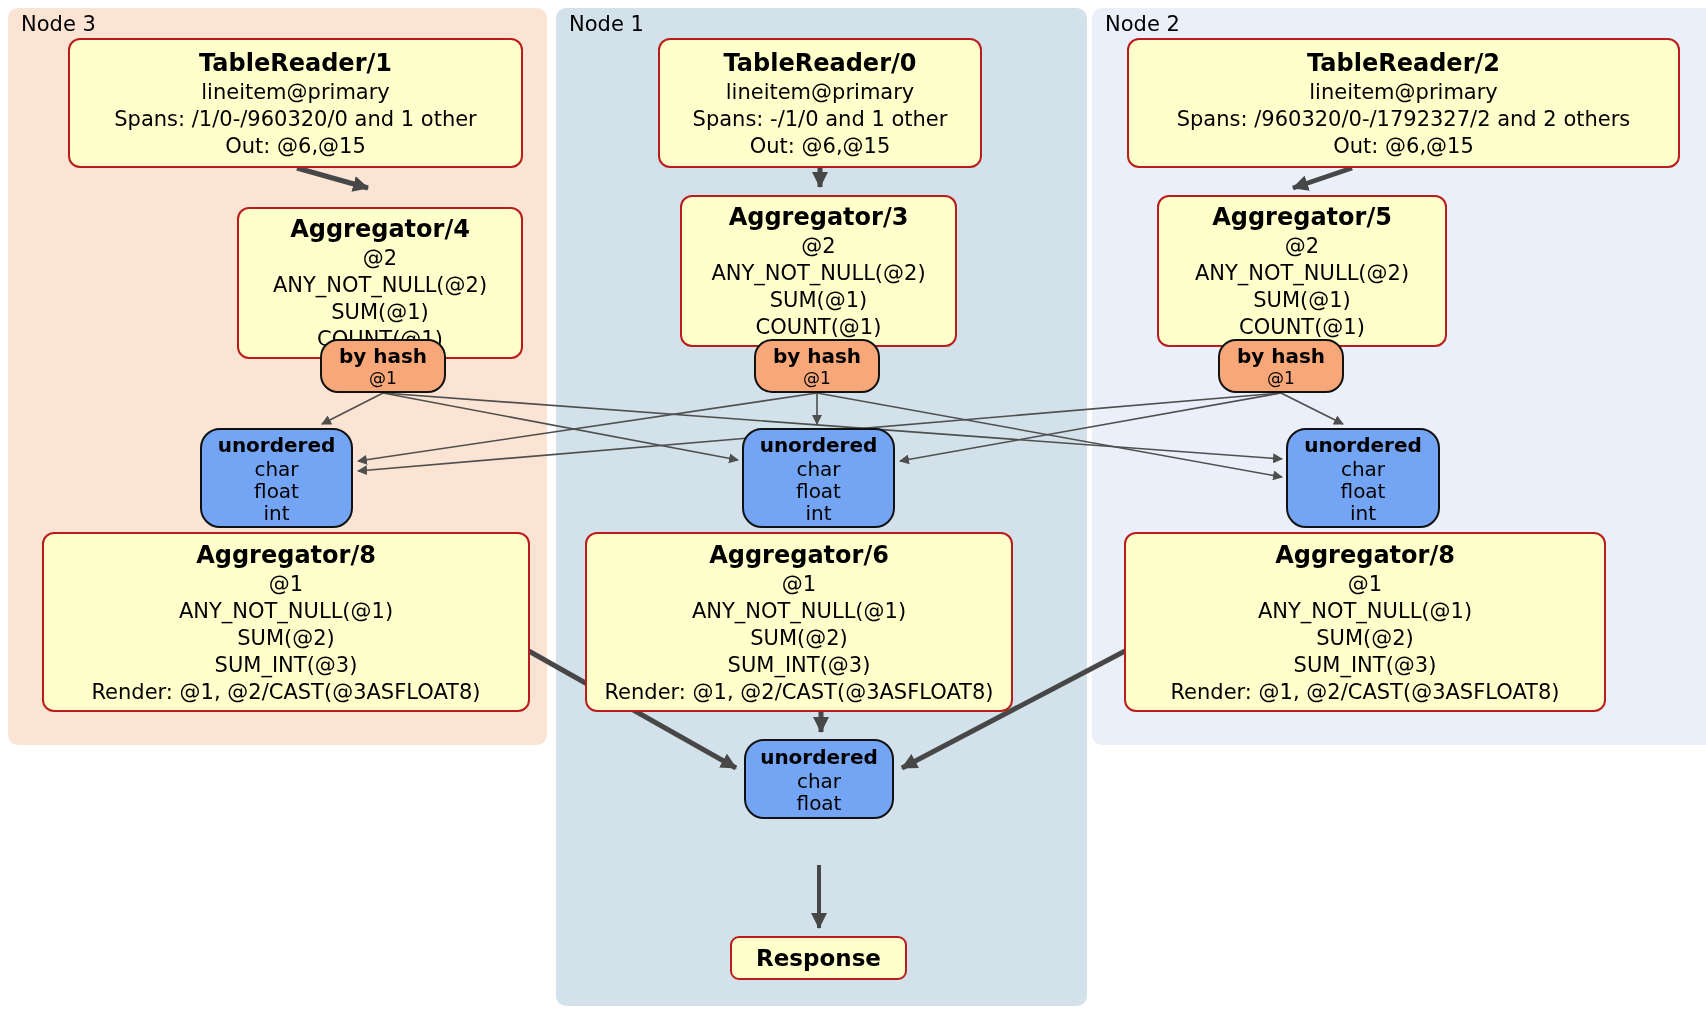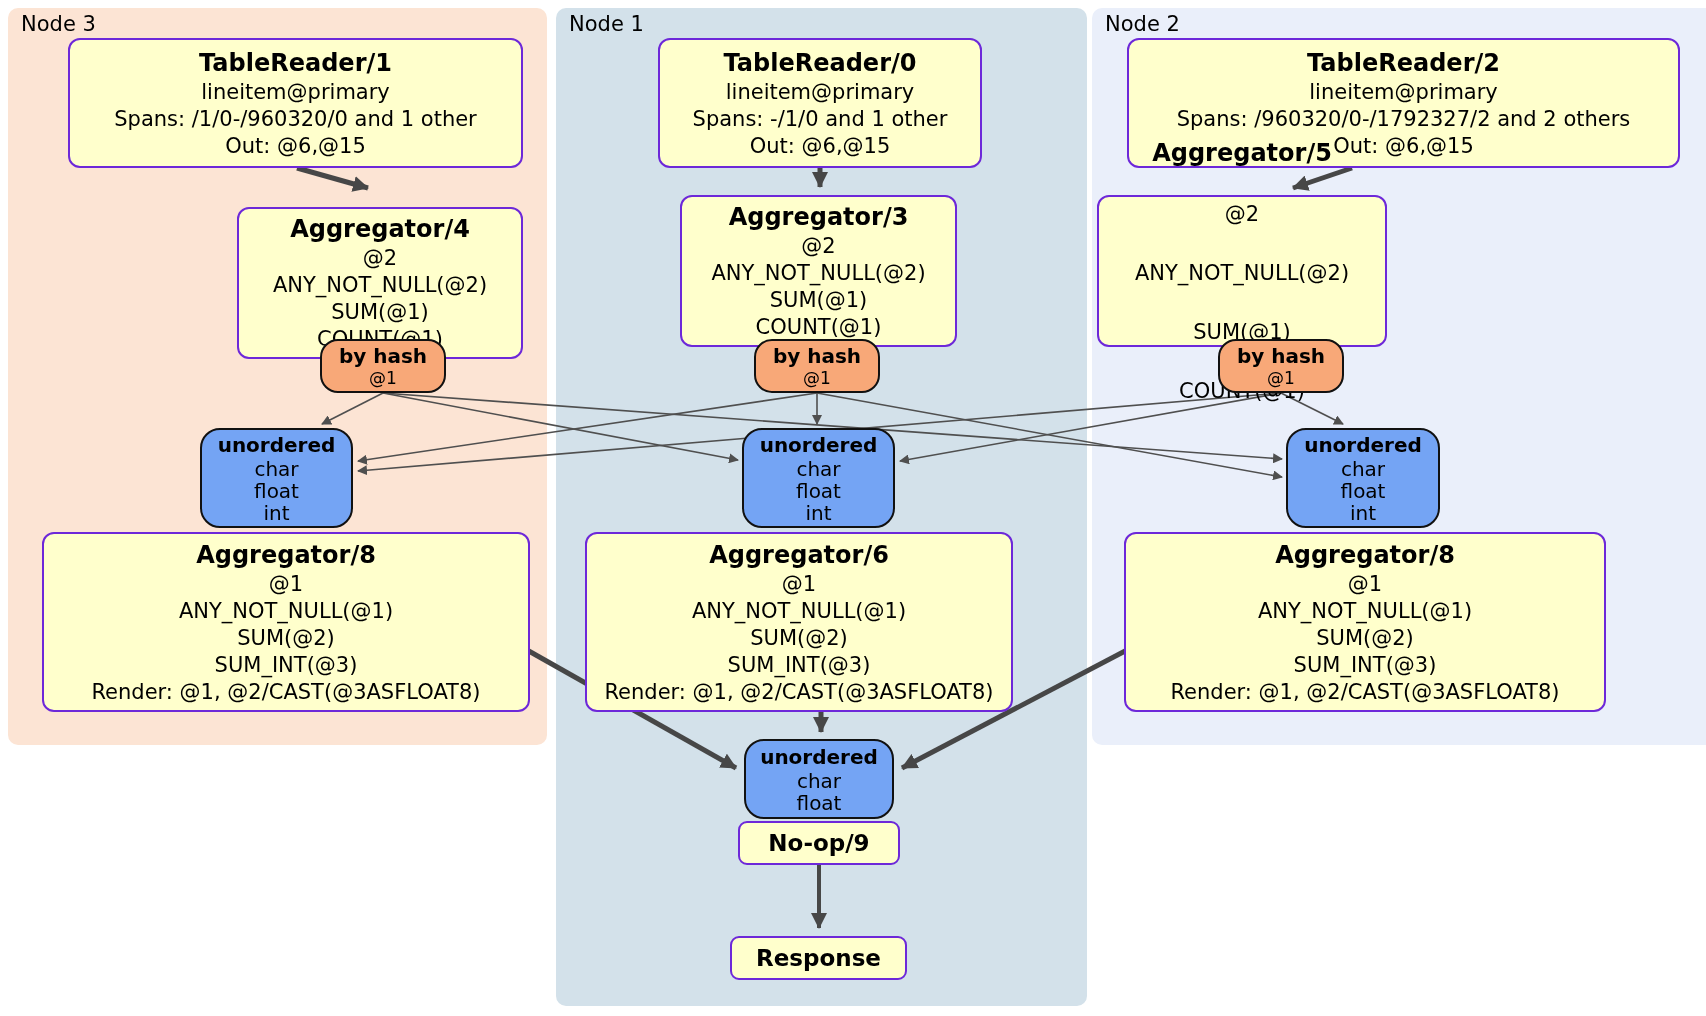--- a/index.html
+++ b/index.html
@@ -9,21 +9,21 @@
   .panel{position:absolute;border-radius:10px;}
   .panel-n3{background:#fce4d4;}
   .panel-n1{background:#d3e1ea;}
   .panel-n2{background:#eaeffa;}
   .panel-label{position:absolute;left:13px;top:4px;font-size:21px;color:#000;white-space:nowrap;}
 
   svg.edges{position:absolute;left:0;top:0;}
 
   .box{position:absolute;box-sizing:border-box;display:flex;flex-direction:column;
        align-items:center;justify-content:center;text-align:center;}
-  .proc{background:#ffffcc;border:2px solid #6d28d9;border-radius:12px;}
+  .proc{background:#ffffcc;border:2px solid #b91c1c;border-radius:12px;}
   .router{background:#f8a878;border:2px solid #111;border-radius:18px;}
   .sync{background:#74a4f4;border:2px solid #111;border-radius:20px;}
 
   .bt{font-weight:bold;font-size:24px;line-height:32px;white-space:nowrap;}
   .ln{font-size:21px;line-height:27px;white-space:nowrap;}
   .router .bt{font-size:20px;line-height:24px;}
   .router .ln{font-size:17px;line-height:20px;}
   .sync .bt{font-size:20px;line-height:26px;}
   .sync .ln{font-size:20px;line-height:22px;}
   .term .bt{font-size:23px;line-height:28px;}
@@ -150,21 +150,21 @@
     <div class="ln">Render: @1, @2/CAST(@3ASFLOAT8)</div>
   </div>
 
   <div class="box proc" style="left:1127px;top:38px;width:553px;height:130px;">
     <div class="bt">TableReader/2</div>
     <div class="ln">lineitem@primary</div>
     <div class="ln">Spans: /960320/0-/1792327/2 and 2 others</div>
     <div class="ln">Out: @6,@15</div>
   </div>
 
-  <div class="box proc" style="left:1097px;top:195px;width:290px;height:152px;gap:32px;">
+  <div class="box proc" style="left:1157px;top:195px;width:290px;height:152px;">
     <div class="bt">Aggregator/5</div>
     <div class="ln">@2</div>
     <div class="ln">ANY_NOT_NULL(@2)</div>
     <div class="ln">SUM(@1)</div>
     <div class="ln">COUNT(@1)</div>
   </div>
 
   <div class="box router" style="left:1218px;top:339px;width:126px;height:54px;">
     <div class="bt">by hash</div>
     <div class="ln">@1</div>
@@ -185,21 +185,18 @@
     <div class="ln">SUM_INT(@3)</div>
     <div class="ln">Render: @1, @2/CAST(@3ASFLOAT8)</div>
   </div>
 
   <div class="box sync" style="left:744px;top:739px;width:150px;height:80px;">
     <div class="bt">unordered</div>
     <div class="ln">char</div>
     <div class="ln">float</div>
   </div>
 
-  <div class="box proc term" style="left:738px;top:821px;width:162px;height:44px;border-radius:9px;">
-    <div class="bt">No-op/9</div>
-  </div>
 
   <div class="box proc term" style="left:730px;top:936px;width:177px;height:44px;border-radius:9px;">
     <div class="bt">Response</div>
   </div>
 
 </div>
 
 </body></html>

